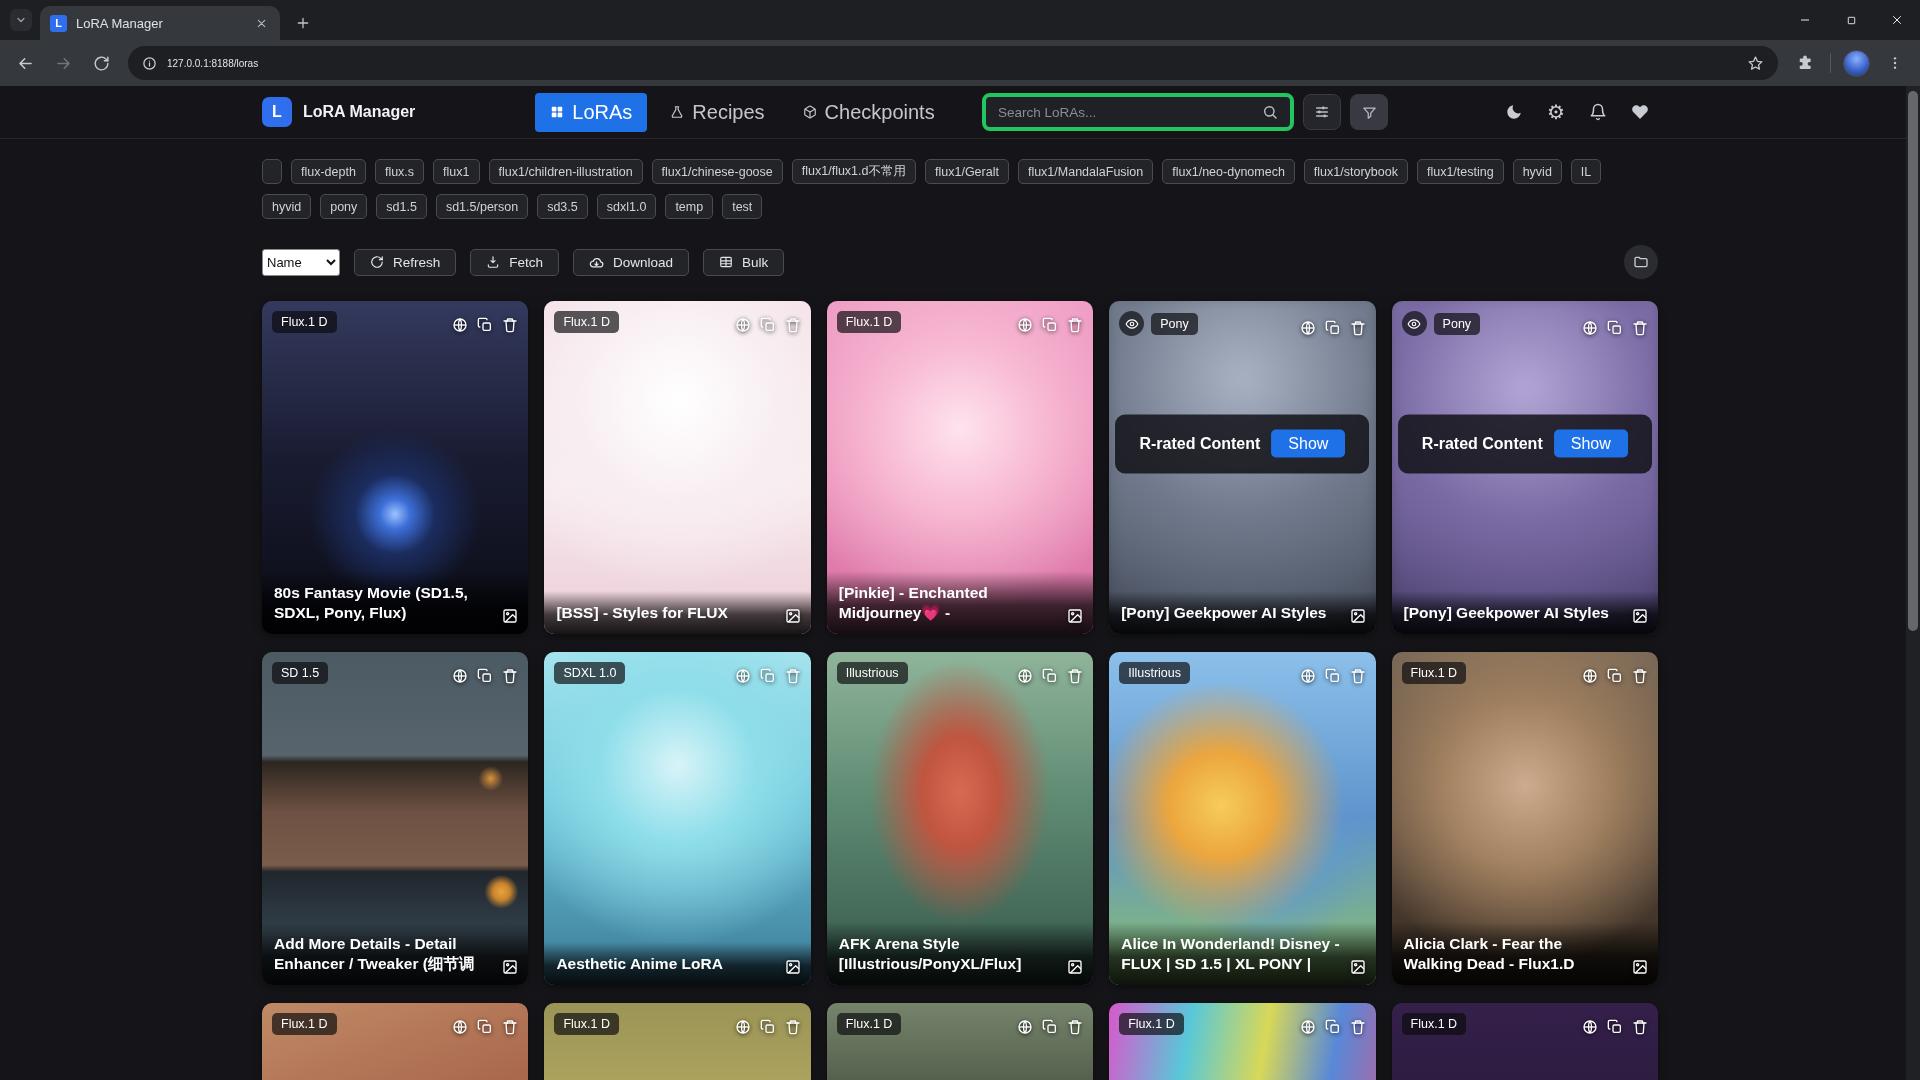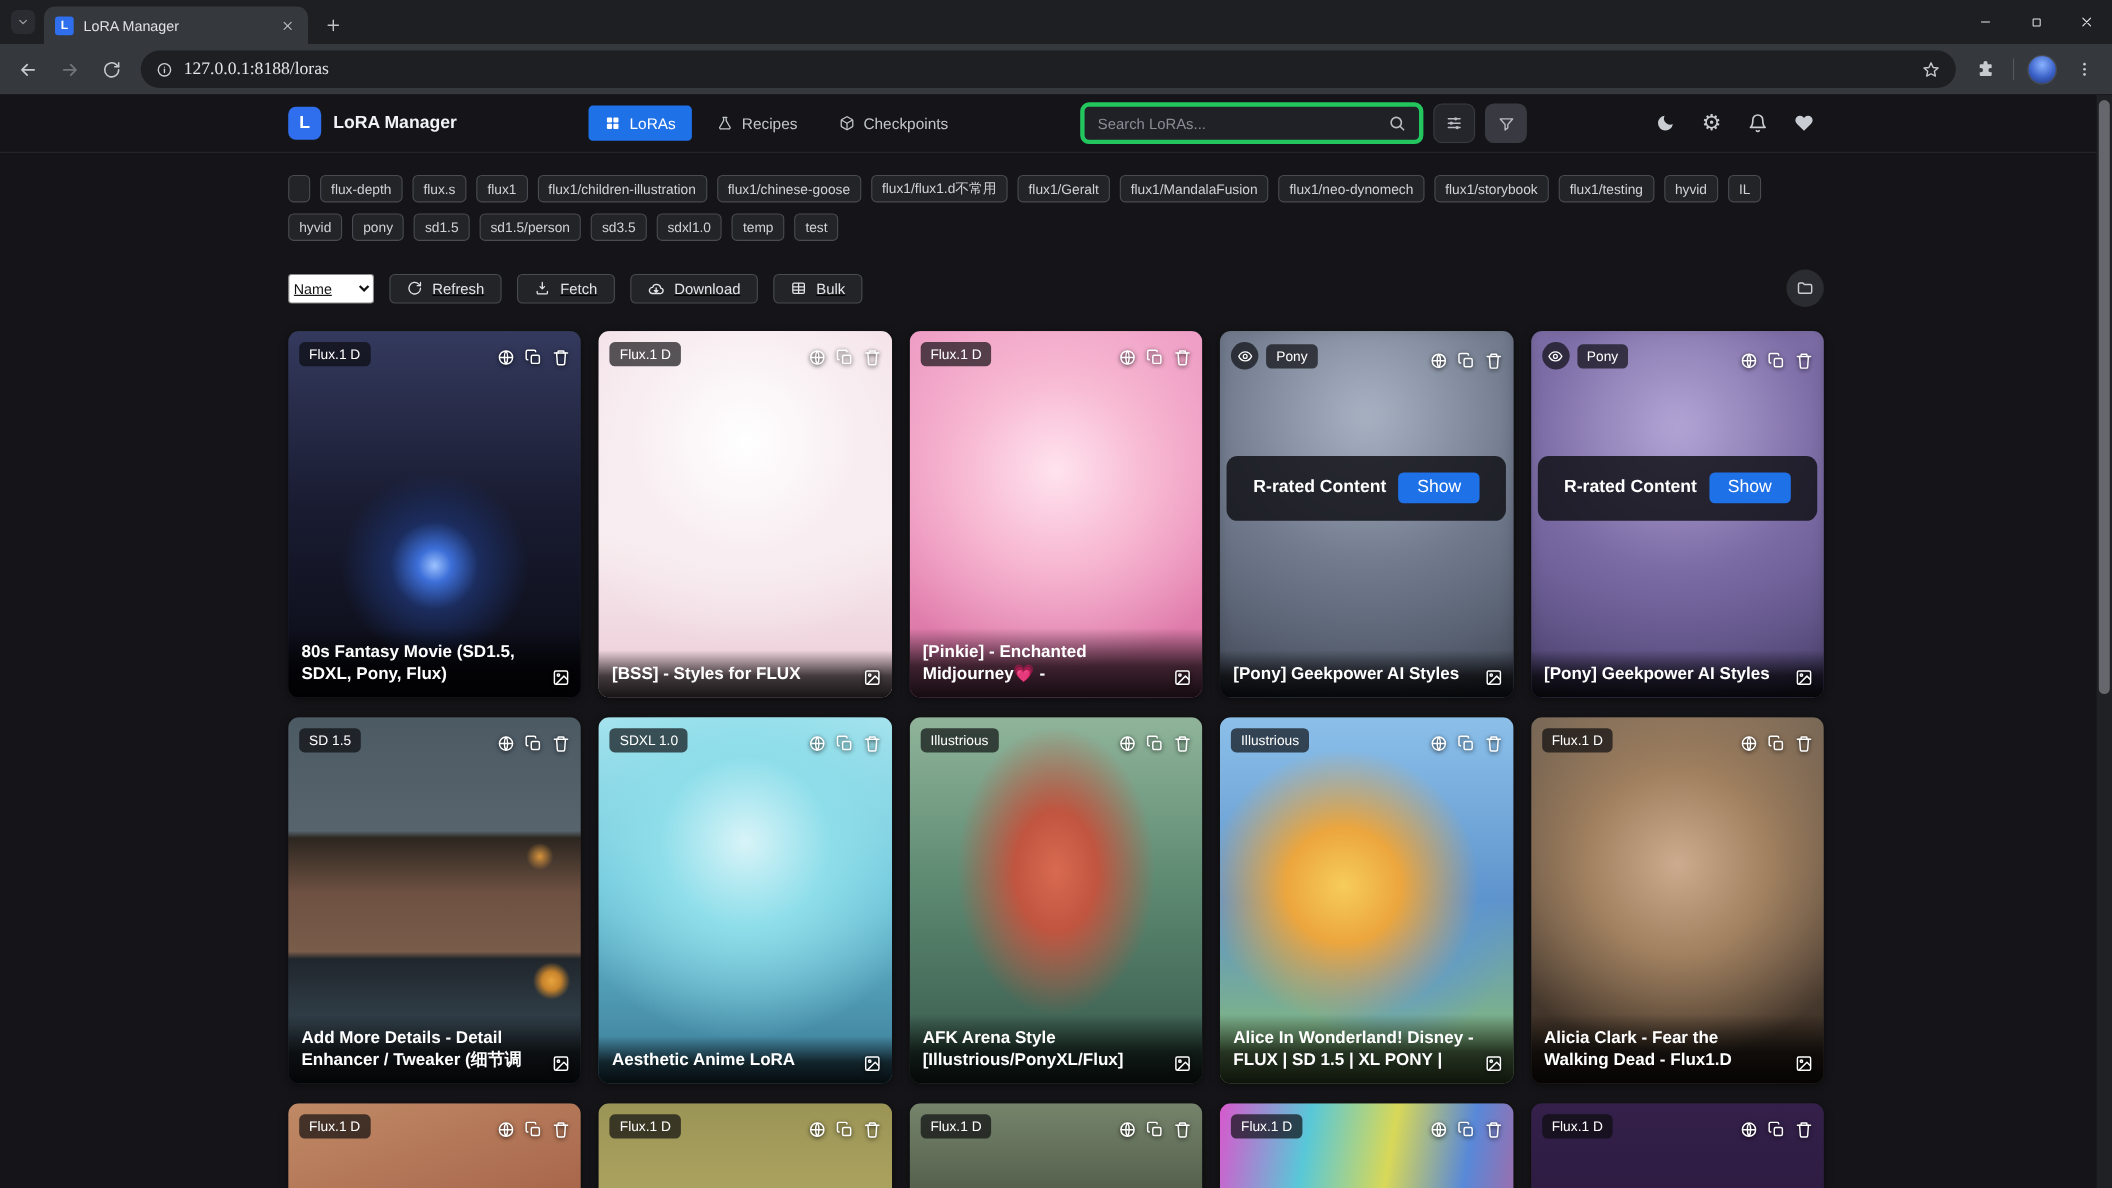--- a/index.html
+++ b/index.html
@@ -20,55 +20,55 @@
   .newtab { width:30px; height:30px; margin:0 0 2px 8px; border-radius:50%; color:#c0c3c8;
     display:flex; align-items:center; justify-content:center; }
   .win-controls { position:absolute; right:0; top:0; height:40px; display:flex; }
   .win-btn { width:46px; height:40px; display:flex; align-items:center; justify-content:center; color:#e8eaed; }
 
   .navbar { height:46px; background:#35383d; display:flex; align-items:center; padding:0 8px; gap:4px; flex:none; }
   .nav-ic { width:34px; height:34px; border-radius:50%; display:flex; align-items:center; justify-content:center; color:#c7cacf; flex:none; }
   .nav-ic.disabled { color:#72757b; }
   .omnibox { flex:1; height:34px; margin:0 6px; background:#1d1f23; border-radius:17px; display:flex;
     align-items:center; gap:10px; padding:0 14px; color:#cdd0d5; }
-  .omnibox .url { font-size:16px; color:#e2e4e8;font-family:Liberation Serif, serif; }
+  .omnibox .url { font-size:10px; color:#e2e4e8; }
   .omni-star { margin-left:auto; color:#c7cacf; display:flex; }
   .divider { width:1px; height:20px; background:#55585e; margin:0 4px; }
   .avatar { width:27px; height:27px; border-radius:50%; margin:0 4px; flex:none;
     background:radial-gradient(circle at 50% 32%, #8ab2ff 0%, #3b62c8 55%, #22346e 100%);
     border:1px solid #4a4d52; }
 
   
   .page { flex:1; background:#151519; position:relative; overflow:hidden; }
   .app-header { height:53px; border-bottom:1px solid #26262b; }
   .hdr-inner { width:1396px; height:100%; margin:0 auto; display:flex; align-items:center; }
   .logo { width:30px; height:30px; border-radius:7px; background:#2f6fed; color:#fff; font-weight:bold;
     font-size:16px; display:flex; align-items:center; justify-content:center; }
   .app-title { color:#f2f3f5; font-size:16px; font-weight:bold; margin-left:11px; }
   .main-nav { display:flex; gap:8px; margin-left:120px; }
-  .pill { display:flex; align-items:center; gap:8px; padding:8px 15px; border-radius:4px; color:#c3c6cc; font-size:14px; }
+  .pill { display:flex; align-items:center; gap:8px; padding:8px 15px; border-radius:4px; color:#c3c6cc; font-size:20px; }
   .pill.active { background:#1f71e8; color:#fff; }
   .searchbox { margin-left:auto; width:312px; height:38px; background:#202127; border:4px solid #22c55e;
     border-radius:8px; display:flex; align-items:center; padding:0 12px; gap:8px; }
   .searchbox input { flex:1; background:transparent; border:none; outline:none; color:#dadce0; font-size:13.5px;
     font-family:"Liberation Sans", sans-serif; }
   .searchbox input::placeholder { color:#8a8d94; }
   .sq-btn { width:38px; height:36px; border-radius:8px; background:#25262c; border:1px solid #3a3b42;
     display:flex; align-items:center; justify-content:center; color:#b9bcc2; margin-left:9px; }
   .sq-btn.lit { background:#393a41; }
   .hdr-icons { margin-left:108px; display:flex; gap:6px; }
   .round-ic { width:36px; height:36px; border-radius:50%; display:flex; align-items:center; justify-content:center; color:#c9ccd2; }
 
   .content { width:1396px; margin:0 auto; padding-top:20px; }
   .chips { display:flex; flex-wrap:wrap; gap:10px 9px; }
   .chip { height:25px; padding:0 9px; display:flex; align-items:center; background:#232428;
     border:1px solid #4a4b52; border-radius:5px; color:#cfd2d7; font-size:12.5px; white-space:nowrap; }
   .chip.empty { width:20px; padding:0; }
 
-  .toolbar { margin-top:26px; display:flex; align-items:center; gap:14px;text-decoration:underline; }
+  .toolbar { margin-top:26px; display:flex; align-items:center; gap:14px; }
   .sort-select { height:27px; min-width:78px; font-size:13px; background:#fff; color:#111;
     border:1px solid #8a8a8a; border-radius:3px; font-family:"Liberation Sans", sans-serif; }
   .tbtn { height:27px; padding:0 15px; display:flex; align-items:center; gap:9px; background:#232428;
     border:1px solid #4a4b52; border-radius:5px; color:#e3e5e9; font-size:13.5px; }
   .folder-btn { margin-left:auto; width:34px; height:34px; border-radius:50%; background:#2b2c31;
     display:flex; align-items:center; justify-content:center; color:#c9ccd2; }
 
   .grid { margin-top:22px; display:grid; grid-template-columns:repeat(5,1fr); gap:18px 16px; }
   .card { position:relative; height:333px; border-radius:10px; overflow:hidden; background:#202025;
     box-shadow:0 2px 8px rgba(0,0,0,.45); }

